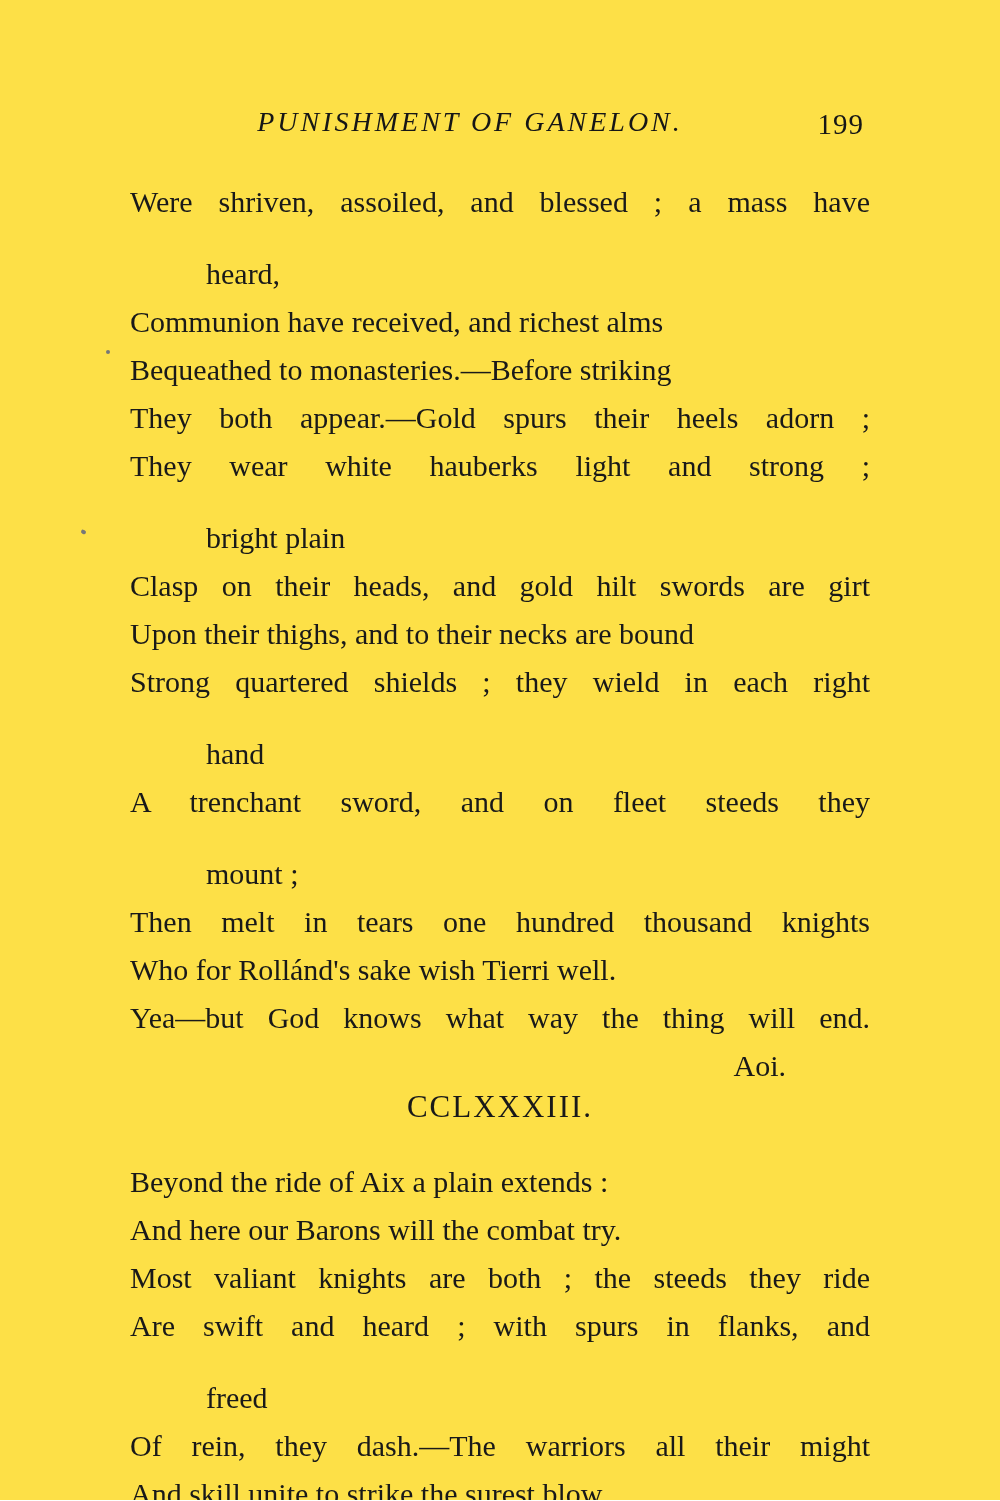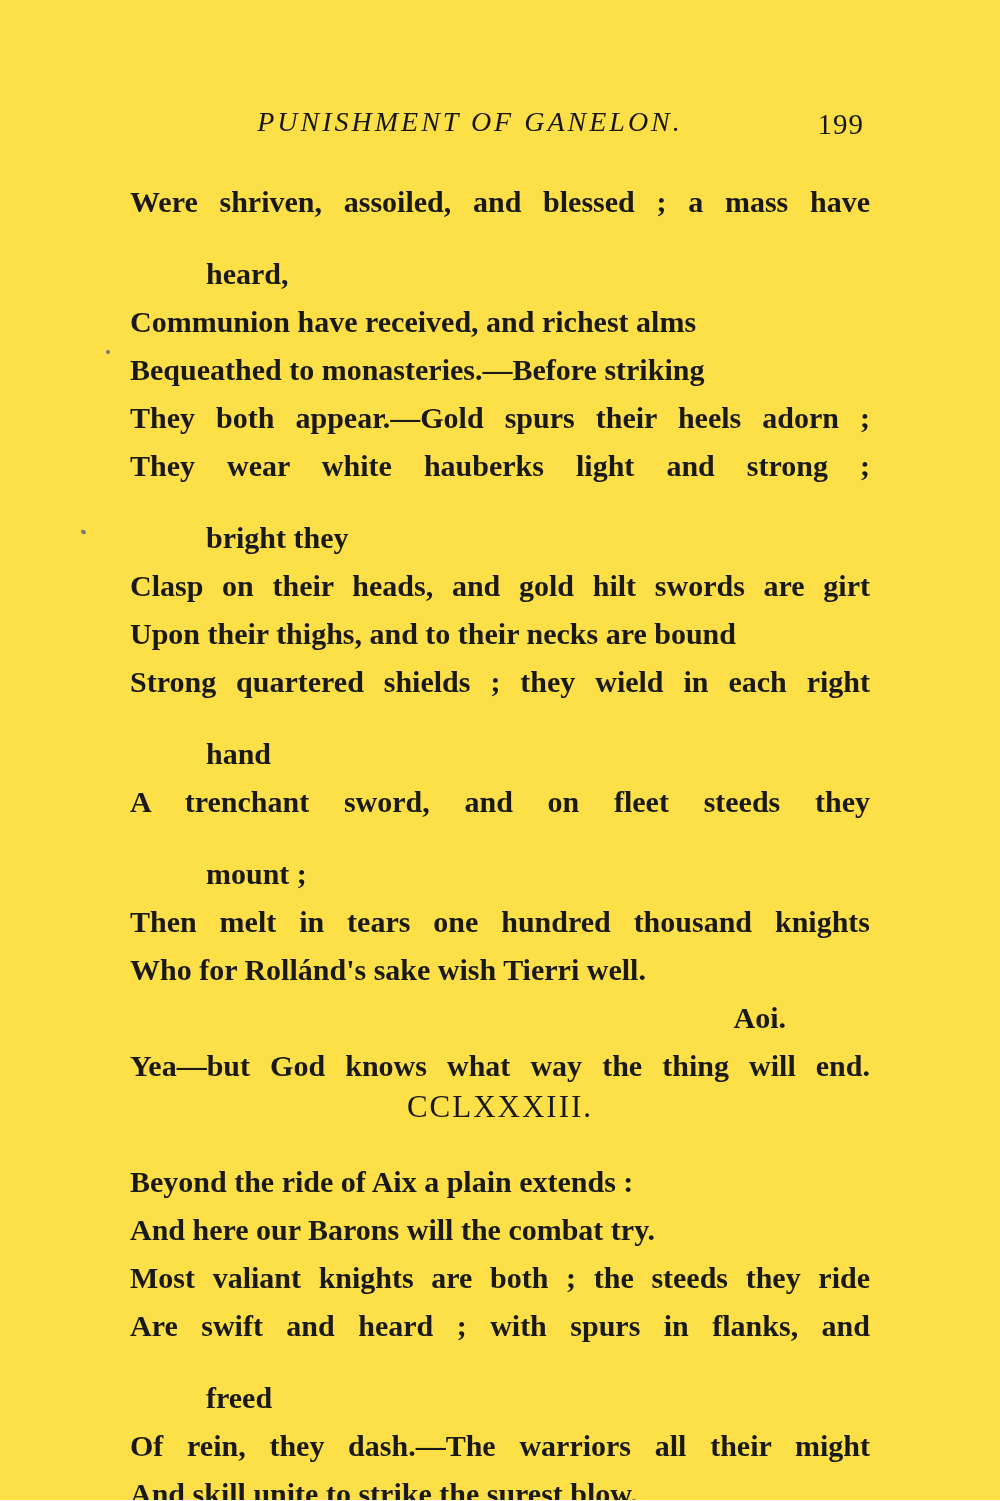--- a/index.html
+++ b/index.html
@@ -43,21 +43,20 @@
     color: #161616;
   }
   .poem {
     font-size: 30px;
     line-height: 48px;
     color: #191919;
   }
   .line {
     white-space: nowrap;
     min-height: 48px;
-    font-weight: bold;
   }
   .line.justify {
     white-space: normal;
     text-align: justify;
     text-align-last: justify;
   }
   .line.indent {
     padding-left: 76px;
     margin-top: 24px;
   }
@@ -93,31 +92,31 @@
     <div class="page-number">199</div>
   </div>
 
   <div class="poem">
       <div class="line justify">Were shriven, assoiled, and blessed ; a mass have</div>
       <div class="line indent">heard,</div>
       <div class="line left">Communion have received, and richest alms</div>
       <div class="line left">Bequeathed to monasteries.—Before striking</div>
       <div class="line justify">They both appear.—Gold spurs their heels adorn ;</div>
       <div class="line justify">They wear white hauberks light and strong ;</div>
-      <div class="line indent">bright they</div>
+      <div class="line indent">bright plain</div>
       <div class="line justify">Clasp on their heads, and gold hilt swords are girt</div>
       <div class="line left">Upon their thighs, and to their necks are bound</div>
       <div class="line justify">Strong quartered shields ; they wield in each right</div>
       <div class="line indent">hand</div>
       <div class="line justify">A trenchant sword, and on fleet steeds they</div>
       <div class="line indent">mount ;</div>
       <div class="line justify">Then melt in tears one hundred thousand knights</div>
       <div class="line left">Who for Rollánd's sake wish Tierri well.</div>
+      <div class="line justify">Yea—but God knows what way the thing will end.</div>
       <div class="line right">Aoi.</div>
-      <div class="line justify">Yea—but God knows what way the thing will end.</div>
     </div>
 
   <h2 class="section-heading">CCLXXXIII.</h2>
 
   <div class="poem">
       <div class="line left">Beyond the ride of Aix a plain extends :</div>
       <div class="line left">And here our Barons will the combat try.</div>
       <div class="line justify">Most valiant knights are both ; the steeds they ride</div>
       <div class="line justify">Are swift and heard ; with spurs in flanks, and</div>
       <div class="line indent">freed</div>

